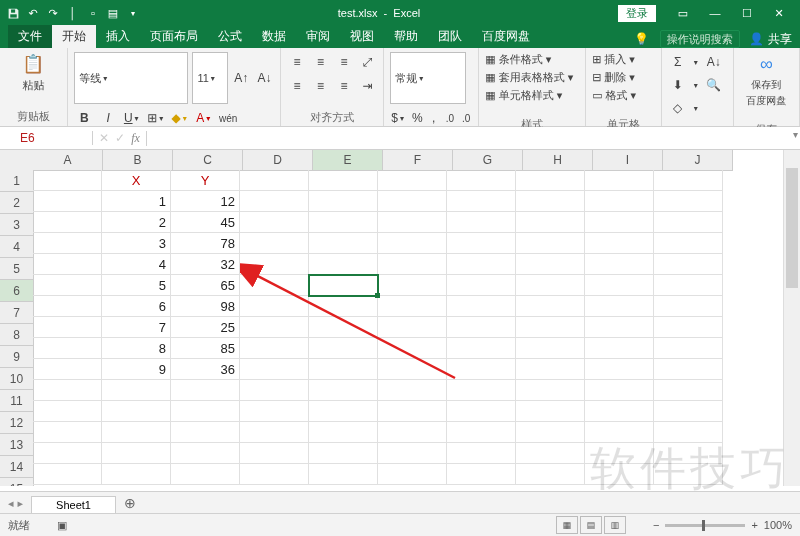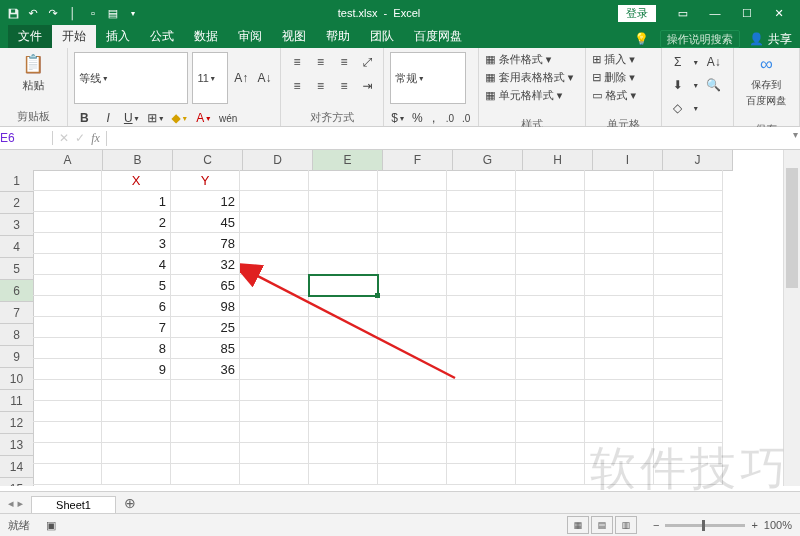--- a/index.html
+++ b/index.html
@@ -19,42 +19,42 @@
 .group{border-right:1px solid #d8d8d8;padding:4px 6px 2px;display:flex;flex-direction:column;justify-content:space-between}
 .group .label{text-align:center;font-size:11px;color:#666;margin-top:14px}
 .btncol{display:flex;flex-direction:column;align-items:center;justify-content:center;gap:2px}
 .iconbig{width:24px;height:24px;display:flex;align-items:center;justify-content:center;font-size:18px}
 .row{display:flex;align-items:center;gap:4px}
 .fontbox{border:1px solid #bfbfbf;background:#fff;height:18px;padding:16px 4px;display:flex;align-items:center;font-size:11px}
 .sq{width:18px;height:18px;display:inline-flex;align-items:center;justify-content:center;border:1px solid transparent;font-size:12px}
 .dd{display:inline-block;width:8px;text-align:center;font-size:8px}
 .mini{font-size:10px}
 .formula-bar{display:flex;align-items:center;height:22px;border-bottom:1px solid #d0d0d0;background:#fff}
-.namebox{width:52px;border-right:1px solid #d0d0d0;padding:0 0;font-size:12px;color:#6d28d9}
+.namebox{width:52px;border-right:1px solid #d0d0d0;padding:0 20px;font-size:12px;color:#b91c1c}
 .fx-btns{display:flex;align-items:center;gap:6px;padding:0 6px;border-right:1px solid #d0d0d0;color:#888}
 .fx{font-style:italic;font-family:serif}
 .grid-area{position:relative;height:336px;overflow:hidden;background:#fff}
 .corner{position:absolute;left:0;top:0;width:33px;height:20px;background:#eee;border-right:1px solid #ccc;border-bottom:1px solid #ccc}
 .colheads{position:absolute;left:33px;top:0;height:20px;display:flex}
 .ch{width:69px;height:20px;background:#eee;border-right:1px solid #ccc;border-bottom:1px solid #ccc;display:flex;align-items:center;justify-content:center;font-size:12px;color:#555}
 .ch.sel{background:#d4e6d4}
 .rowheads{position:absolute;left:0;top:20px}
 .rh{width:33px;height:21px;background:#eee;border-right:1px solid #ccc;border-bottom:1px solid #ccc;display:flex;align-items:center;justify-content:center;font-size:12px;color:#555}
 .rh.sel{background:#d4e6d4}
 .cells{position:absolute;left:33px;top:20px}
 .crow{display:flex;height:21px}
 .cell{width:69px;height:21px;border-right:1px solid #e0e0e0;border-bottom:1px solid #e0e0e0;display:flex;align-items:center;justify-content:flex-end;padding:0 4px;font-size:13px;color:#222;box-sizing:border-box}
 .cell.hdr{justify-content:center;color:#c00000}
 .cell.selected{outline:2px solid #1b7a3f;outline-offset:-1px;background:#fff;position:relative}
 .cell.selected::after{content:"";position:absolute;right:-3px;bottom:-3px;width:5px;height:5px;background:#1b7a3f}
 .sheet-tabs{position:absolute;bottom:22px;left:0;right:0;height:22px;background:#f3f3f3;border-top:1px solid #d0d0d0;display:flex;align-items:center;font-size:11px}
 .nav-arrows{display:flex;gap:4px;padding:0 8px;color:#888}
 .sheet-tab{background:#fff;border:1px solid #ccc;border-bottom:none;padding:2px 24px;margin-top:2px}
 .addsheet{padding:0 8px;color:#666;font-size:14px}
-.statusbar{position:absolute;bottom:0;left:0;right:0;height:22px;background:#f3f3f3;border-top:1px solid #d0d0d0;display:flex;align-items:center;font-size:11px;padding:0 8px;color:#555;gap:16px}
+.statusbar{position:absolute;bottom:0;left:0;right:0;height:22px;background:#f3f3f3;border-top:1px solid #d0d0d0;display:flex;align-items:center;font-size:11px;padding:0 8px;color:#555;gap:27px}
 .statusbar .spacer{flex:1}
 .view-btns{display:flex;gap:2px}
 .view-btns .vb{width:20px;height:16px;border:1px solid #bbb;display:flex;align-items:center;justify-content:center;font-size:9px}
 .zoom{display:flex;align-items:center;gap:6px}
 .zoom .track{width:80px;height:3px;background:#bbb;position:relative}
 .zoom .track::after{content:"";position:absolute;left:46%;top:-4px;width:3px;height:11px;background:#666}
 .watermark{position:absolute;right:10px;bottom:36px;font-size:46px;color:rgba(0,0,0,.12);font-weight:400;letter-spacing:4px;font-family:"SimSun","STSong",serif}
 .arrow-annot{position:absolute;pointer-events:none}
 .vscroll{position:absolute;right:0;top:0;width:16px;height:100%;background:#f0f0f0;border-left:1px solid #ddd}
 .vscroll .thumb{position:absolute;top:18px;left:2px;right:2px;height:120px;background:#cfcfcf}
@@ -92,20 +92,21 @@
     <div class="wb">—</div>
     <div class="wb">☐</div>
     <div class="wb">✕</div>
   </div>
 </div>
 
 <div class="tabs">
   <div class="tab file">文件</div>
   <div class="tab active">开始</div>
   <div class="tab">插入</div>
+  <div class="tab">页面布局</div>
   <div class="tab">公式</div>
   <div class="tab">数据</div>
   <div class="tab">审阅</div>
   <div class="tab">视图</div>
   <div class="tab">帮助</div>
   <div class="tab">团队</div>
   <div class="tab">百度网盘</div>
   <div class="right">
     <span>💡</span>
     <span class="tell-me">操作说明搜索</span>

